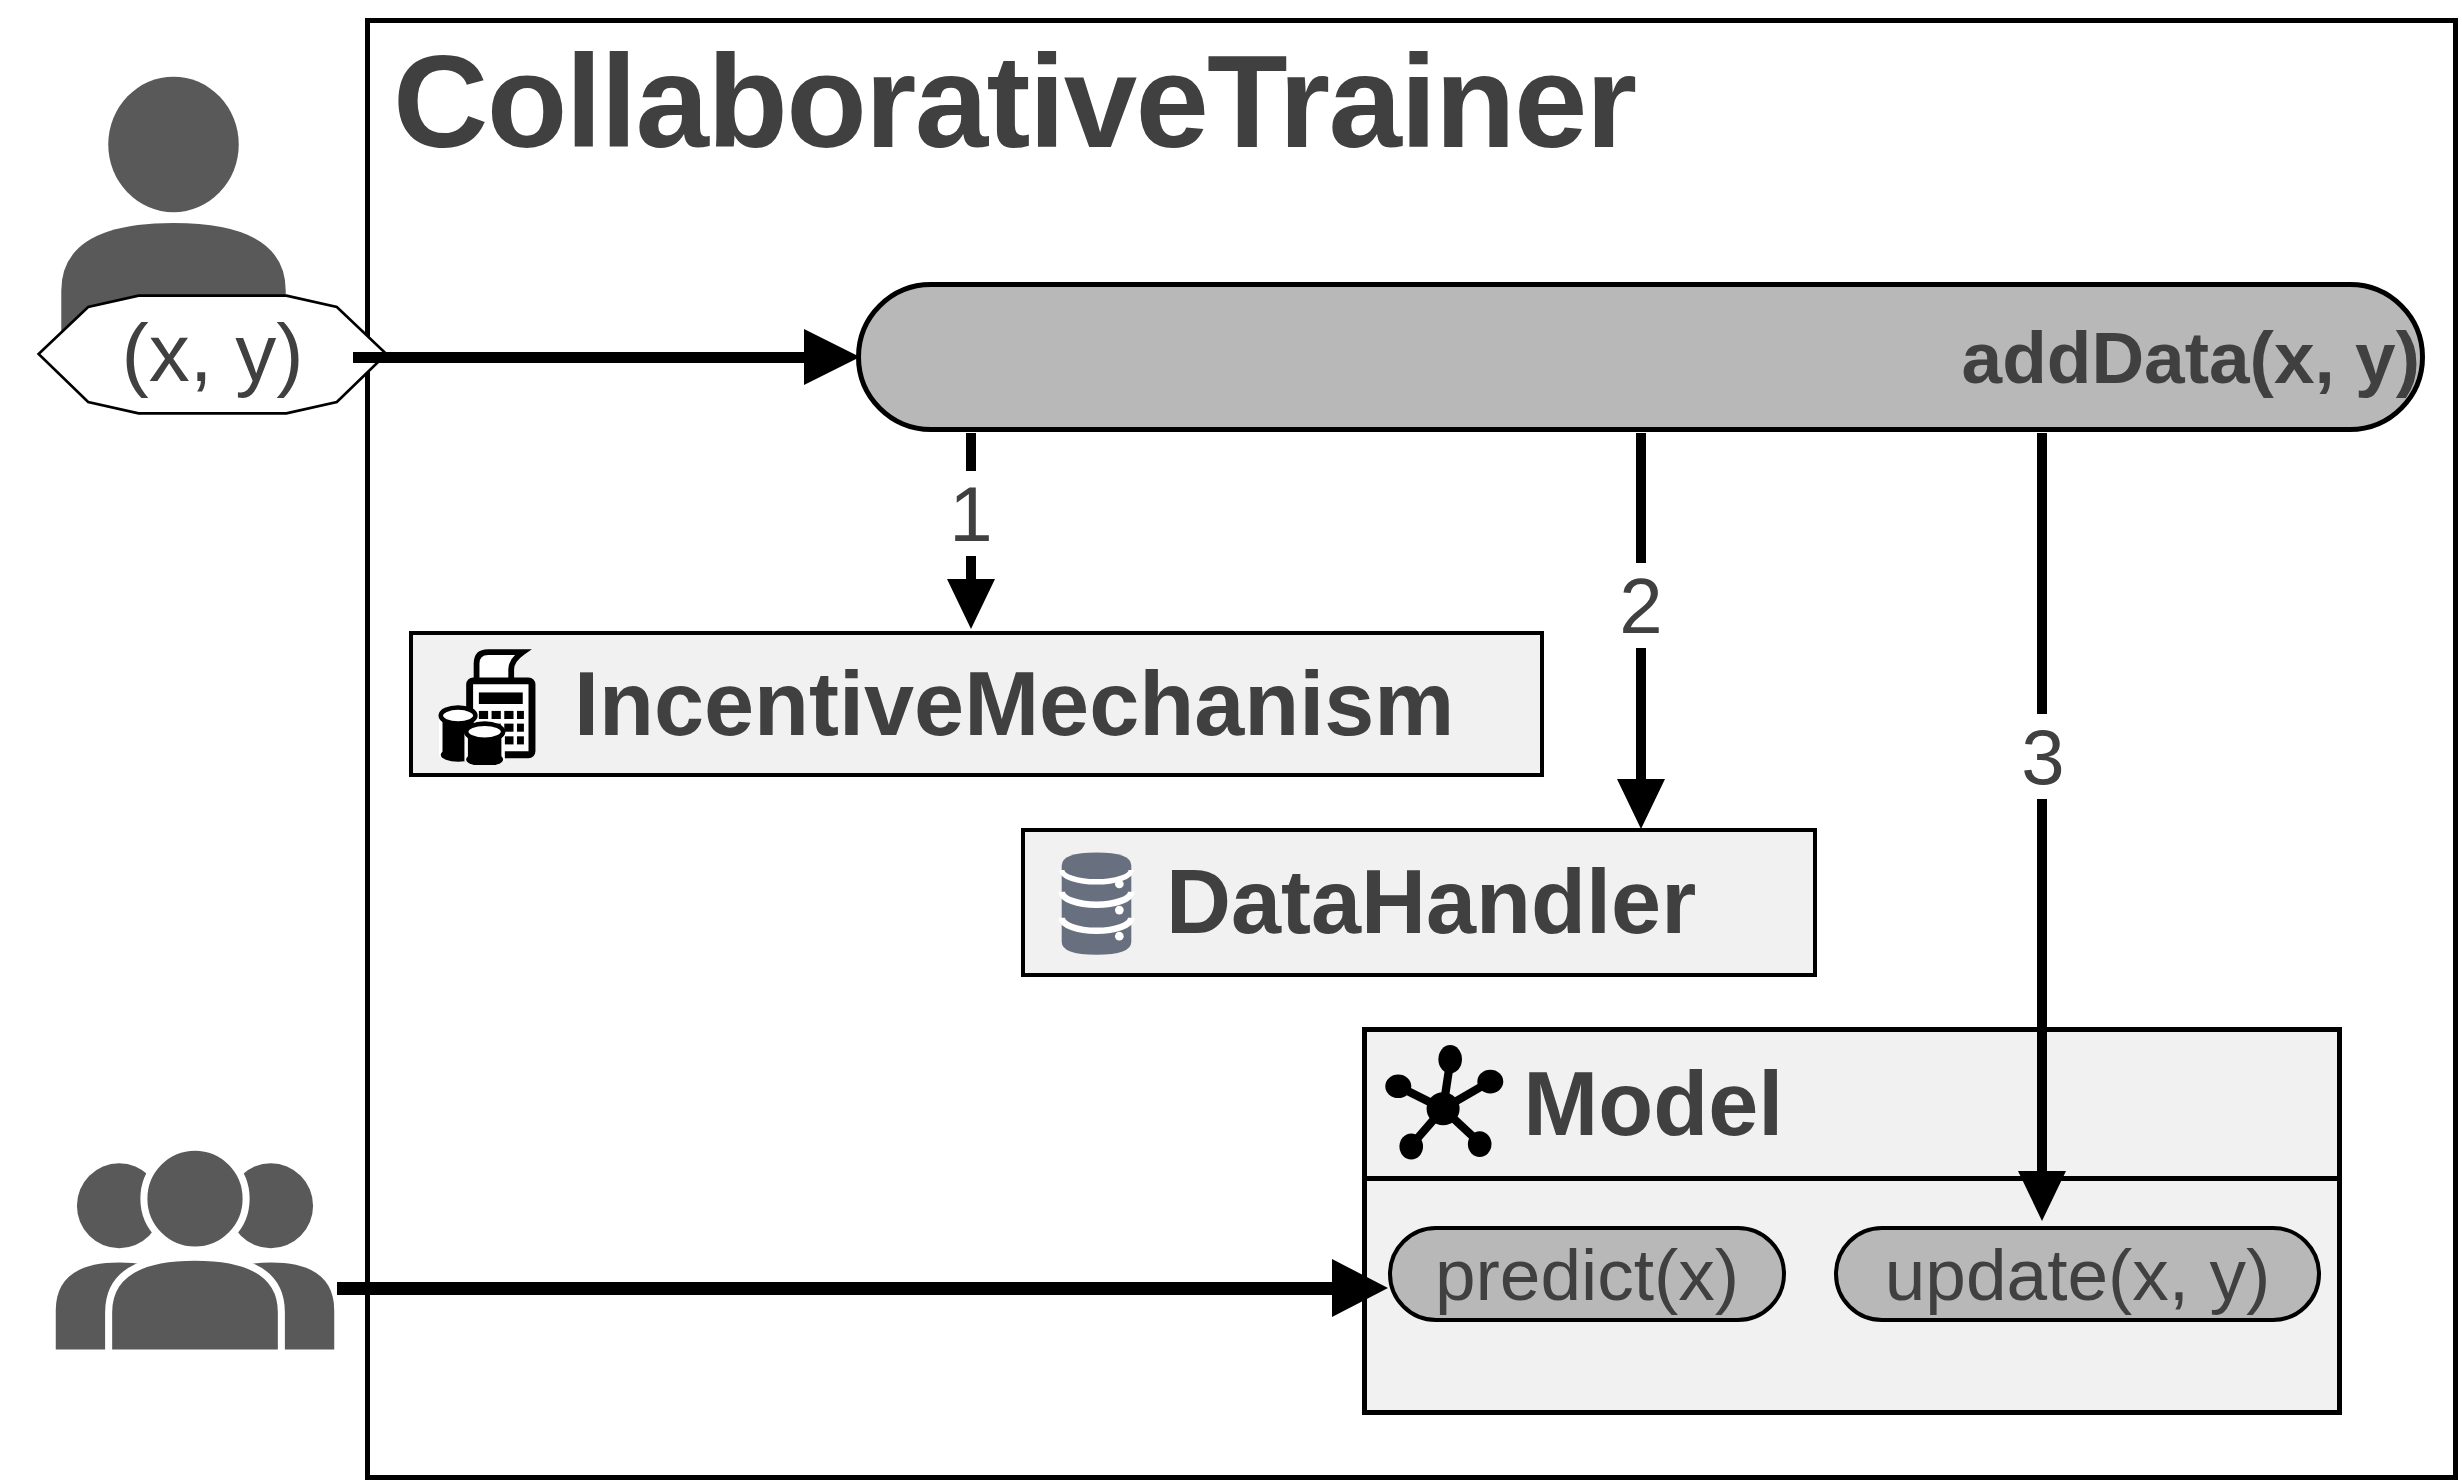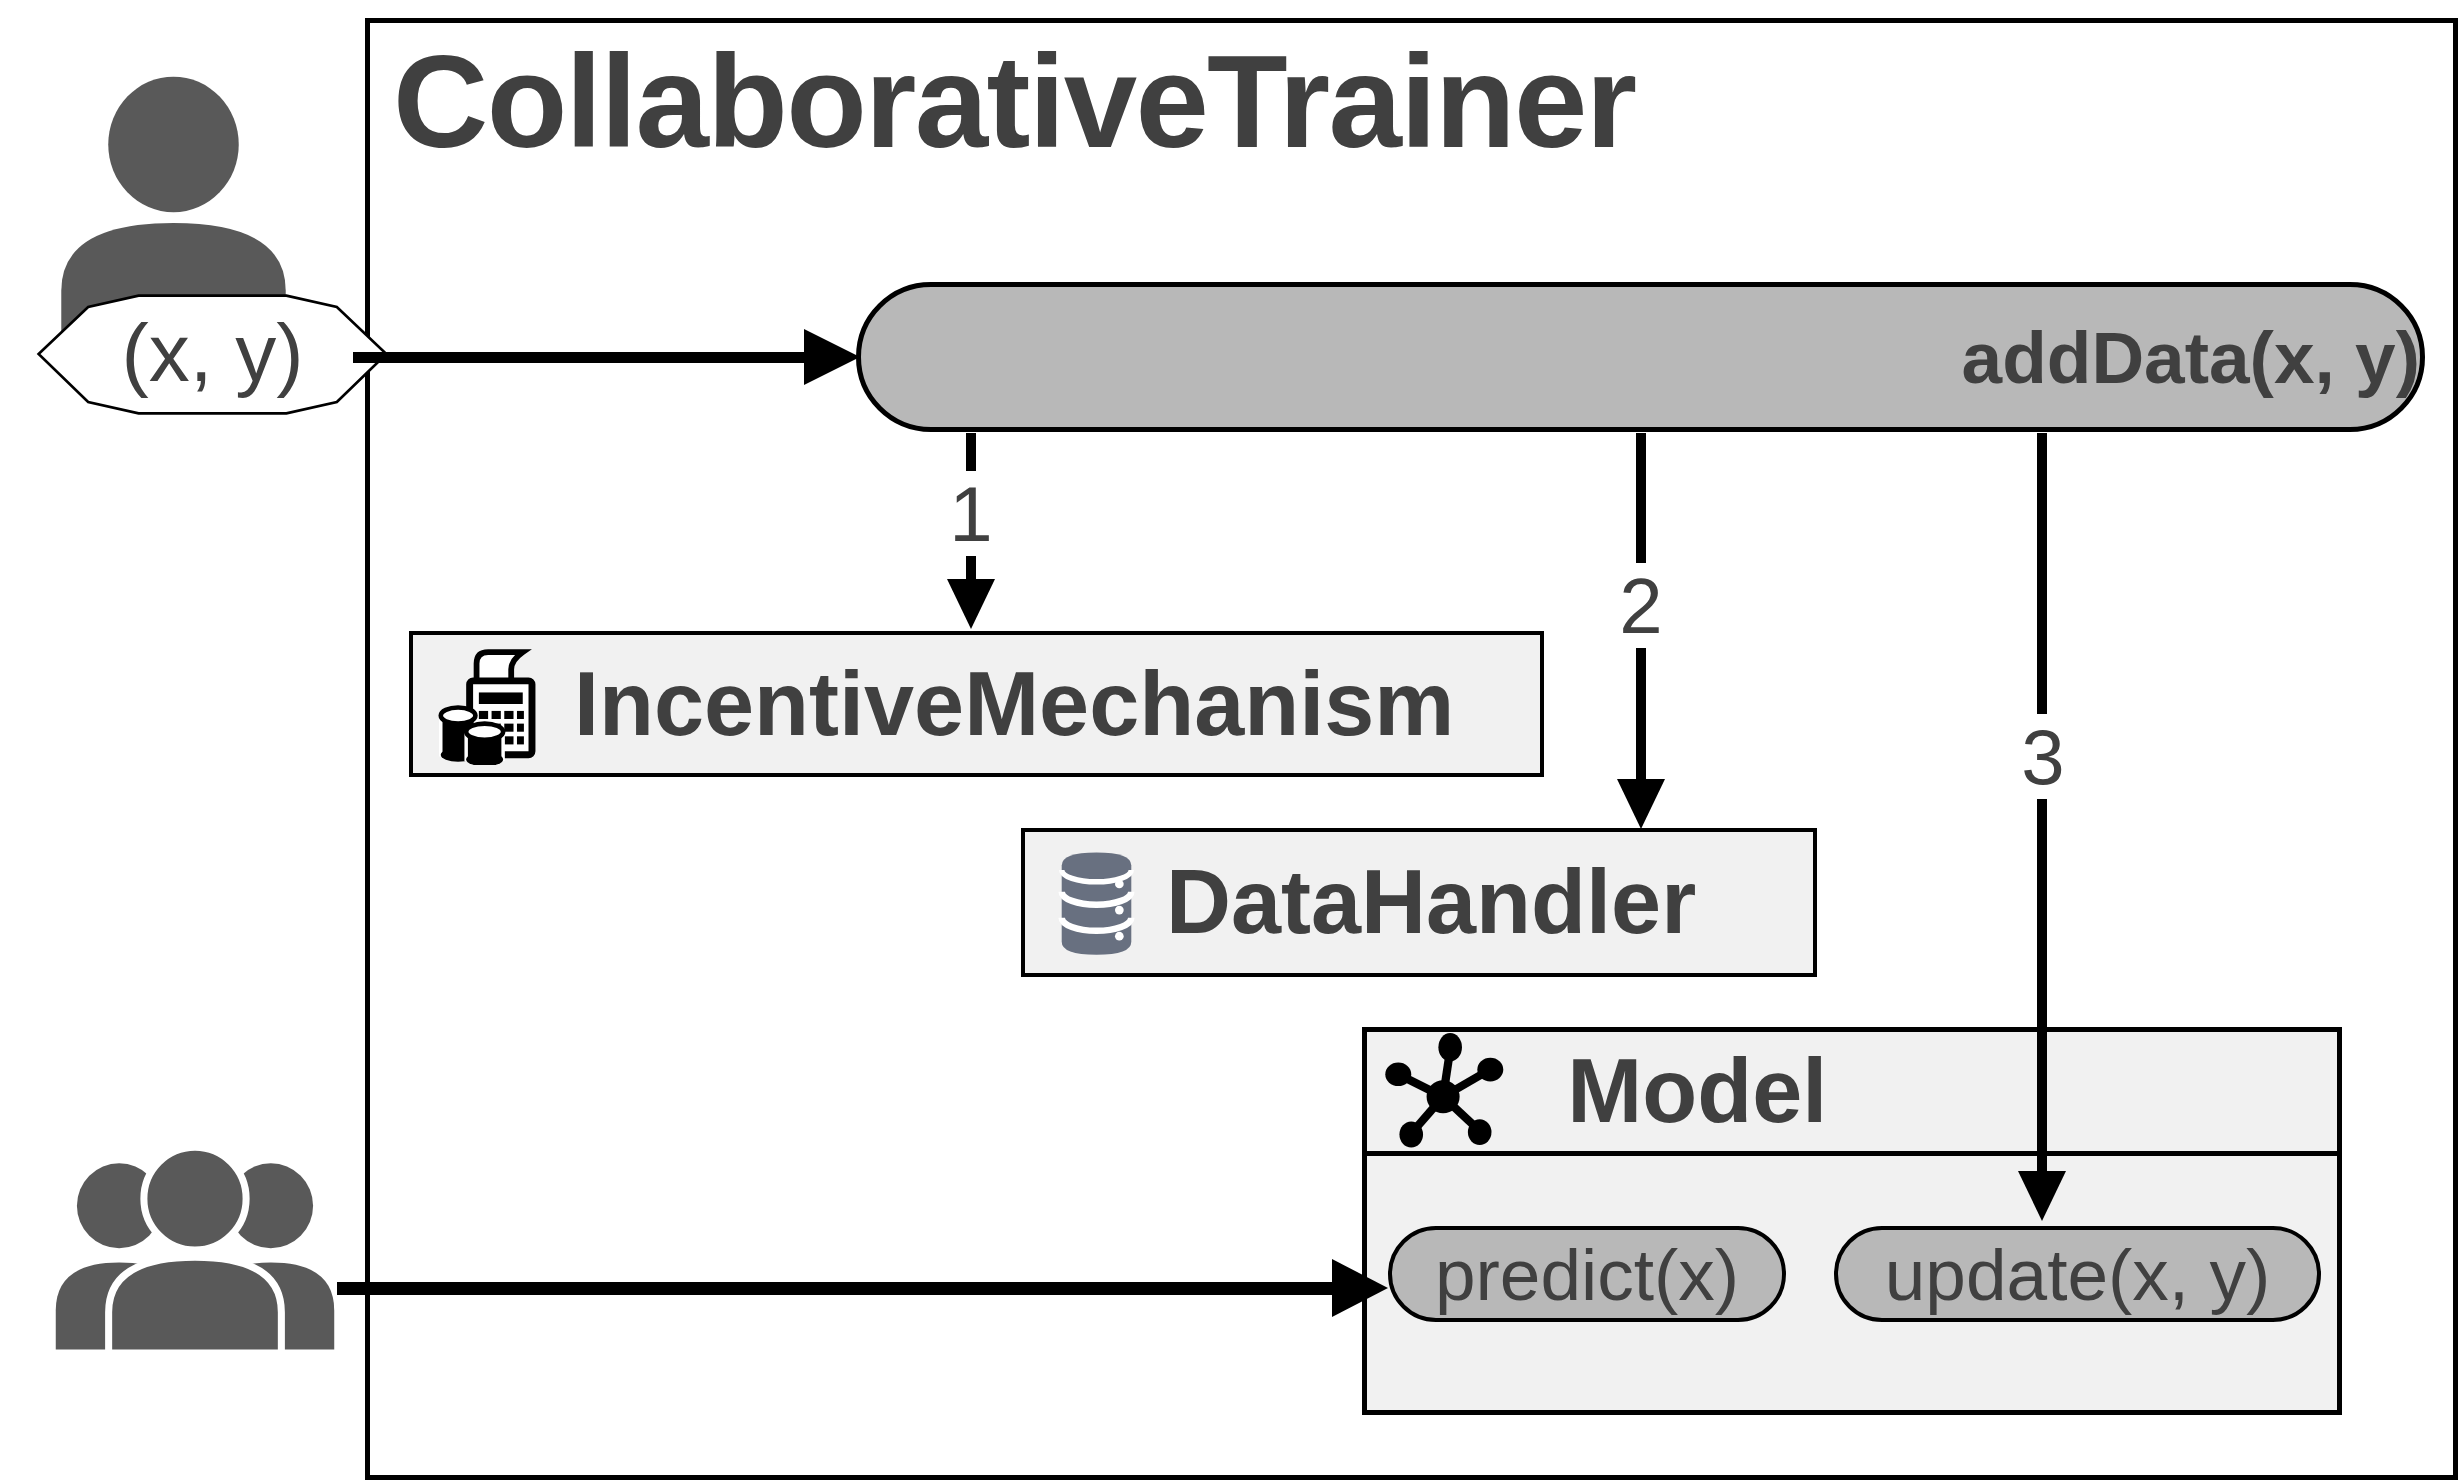--- a/index.html
+++ b/index.html
@@ -43,22 +43,22 @@
   #incentive-box .comp-icon { margin-left:22px; width:127px; height:122px; }
   #incentive-box .comp-label { margin-left:12px; }
   #datahandler-box .comp-icon { margin-left:28px; width:87px; height:113px; }
   #datahandler-box .comp-label { margin-left:26px; }
   
   #model-box {
     position:absolute; left:1362px; top:1027px; width:980px; height:388px;
     box-sizing:border-box; background:#f1f1f1; border:5.2px solid #000;
   }
   .model-header {
-    height:124px; box-sizing:border-box; border-bottom:5.2px solid #000;
-    display:flex; align-items:center; padding-left:15.6px;gap:44px;
+    height:149px; box-sizing:border-box; border-bottom:5.2px solid #000;
+    display:flex; align-items:center; padding-left:15.6px;
   }
   .model-header .comp-icon { width:132px; height:118px; }
   .model-header .comp-label { margin-left:8.7px; }
   .method-pill {
     position:absolute; top:1226px; height:96px; box-sizing:border-box;
     background:#b8b8b8; border:4.3px solid #000; border-radius:57px;
     display:flex; align-items:center; justify-content:center; font-size:73px;
   }
   #predict-pill { left:1388px; width:398px; }
   #update-pill  { left:1834px; width:487px; }

